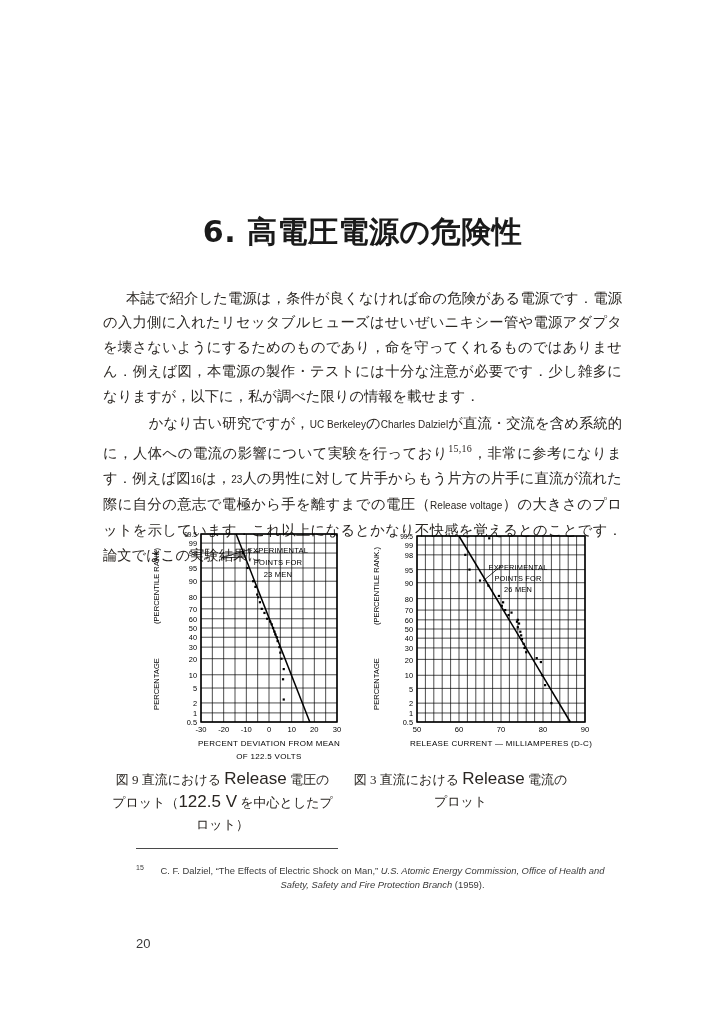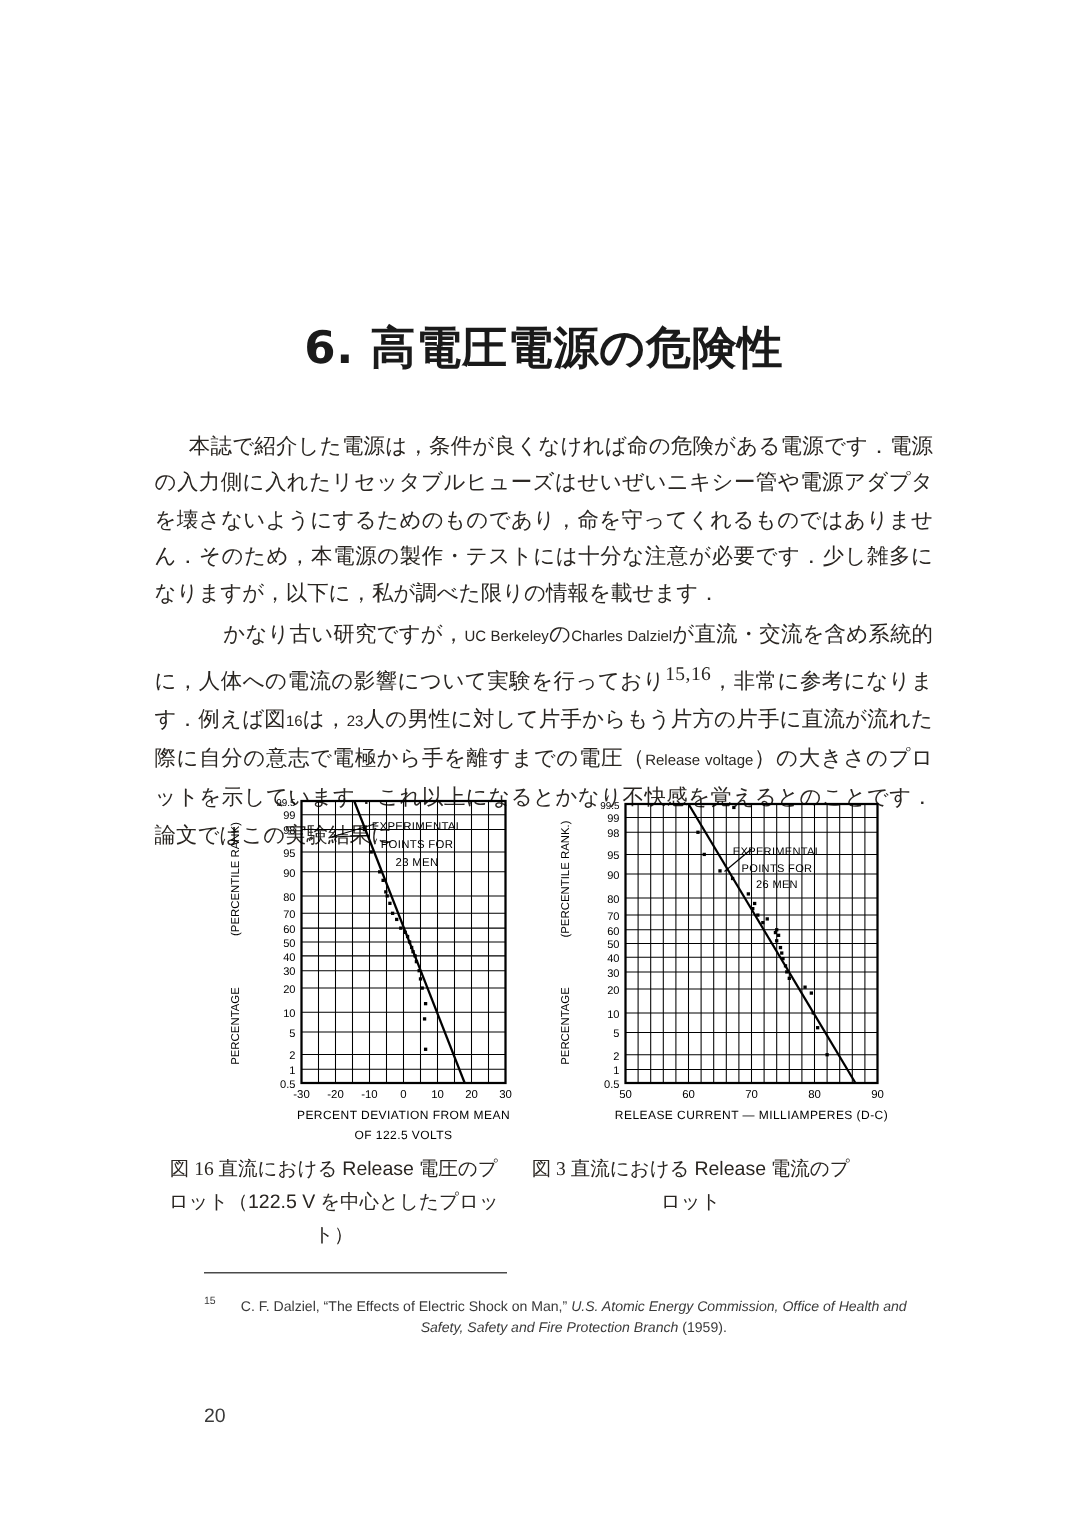--- a/index.html
+++ b/index.html
@@ -48,21 +48,21 @@
     text-justify: inter-character;
     color: #2a2622;
   }
   #para1 { top: 286px; }
   #para2 { top: 411px; }
   .body-block p {
     margin: 0;
     text-indent: 1.6em;
   }
   .sup {
-    font-size: 13px;
+    font-size: 10px;
     vertical-align: super;
     letter-spacing: 0.3px;
   }
   .latin {
     font-family: "Liberation Sans", "DejaVu Sans", sans-serif;
     font-size: 10px;
   }
 
   
   .figure-row {
@@ -84,21 +84,21 @@
   
   .caption {
     position: absolute;
     font-size: 13px;
     line-height: 22px;
     color: #2a2622;
     text-align: center;
   }
   #caption-16 { left: 110px; top: 768px; width: 225px; }
   #caption-17 { left: 348px; top: 768px; width: 225px; }
-  .caption .latin { font-size: 13px; }
+  .caption .latin { font-size: 17px; }
 
   
   .footnote-rule {
     position: absolute;
     left: 136px;
     top: 848px;
     width: 202px;
     height: 1px;
     background: #4a4a4a;
   }
@@ -140,21 +140,21 @@
   .cht { font-family: "Liberation Sans", "DejaVu Sans", sans-serif; fill: #000; }
 </style>
 </head>
 <body>
 
 <div class="page">
 
   <div class="chapter-title">6. 高電圧電源の危険性</div>
 
   <div class="body-block" id="para1">
-    <p>本誌で紹介した電源は，条件が良くなければ命の危険がある電源です．電源の入力側に入れたリセッタブルヒューズはせいぜいニキシー管や電源アダプタを壊さないようにするためのものであり，命を守ってくれるものではありません．そのため，本電源の製作・テストには十分な注意が必要です．少し雑多になりますが，以下に，私が調べた限りの情報を載せます．</p>
+    <p>本誌で紹介した電源は，条件が良くなければ命の危険がある電源です．電源の入力側に入れたリセッタブルヒューズはせいぜいニキシー管や電源アダプタを壊さないようにするためのものであり，命を守ってくれるものではありません．例えば図，本電源の製作・テストには十分な注意が必要です．少し雑多になりますが，以下に，私が調べた限りの情報を載せます．</p>
   </div>
 
   <div class="body-block" id="para2">
     <p><span style="display:inline-block;width:1.6em"></span><span>かなり古い研究ですが，</span><span class="latin">UC Berkeley</span><span>の</span><span class="latin">Charles Dalziel</span><span>が直流・交流を含め系統的に，人体への電流の影響について実験を行っており</span><span class="sup">15,16</span><span>，非常に参考になります．例えば図</span><span class="latin">16</span><span>は，</span><span class="latin">23</span><span>人の男性に対して片手からもう片方の片手に直流が流れた際に自分の意志で電極から手を離すまでの電圧（</span><span class="latin">Release voltage</span><span>）の大きさのプロットを示しています．これ以上になるとかなり不快感を覚えるとのことです．論文ではこの実験結果に</span></p>
   </div>
 
   <div class="figure-row">
 
     <div class="figure" id="figure-16">
       <svg width="215" height="238" viewBox="0 0 215 238">
@@ -347,21 +347,21 @@
             <text x="163" y="68" text-anchor="middle" class="cht" font-size="7.4" letter-spacing="0.2">26 MEN</text>
             <line x1="128" y1="57" x2="146" y2="42" stroke="#000" stroke-width="0.8"></line>
             <text x="24" y="62" class="cht" font-size="7.6" transform="rotate(-90 24 62)" text-anchor="middle">(PERCENTILE RANK.)</text>
             <text x="24" y="160" class="cht" font-size="7.6" transform="rotate(-90 24 160)" text-anchor="middle">PERCENTAGE</text>
             <text x="146" y="222" text-anchor="middle" class="cht" font-size="8" letter-spacing="0.3">RELEASE CURRENT — MILLIAMPERES (D-C)</text>
           </g>
       </svg>
     </div>
   </div>
 
-  <div class="caption" id="caption-16"><span>図 16 直流における </span><span class="latin">Release</span><span> 電圧のプロット（</span><span class="latin">122.5 V</span><span> を中心としたプロット）</span></div>
+  <div class="caption" id="caption-16"><span>図 9 直流における </span><span class="latin">Release</span><span> 電圧のプロット（</span><span class="latin">122.5 V</span><span> を中心としたプロット）</span></div>
 
   <div class="caption" id="caption-17"><span>図 3 直流における </span><span class="latin">Release</span><span> 電流のプロット</span></div>
 
   <div class="footnote-rule"></div>
 
   <div class="footnotes">
     <div class="footnote">
       <span class="fn-num">15</span><span>C. F. Dalziel, “The Effects of Electric Shock on Man,” </span><i>U.S. Atomic Energy Commission, Office of Health and Safety, Safety and Fire Protection Branch</i><span> (1959).</span>
     </div>
   </div>

